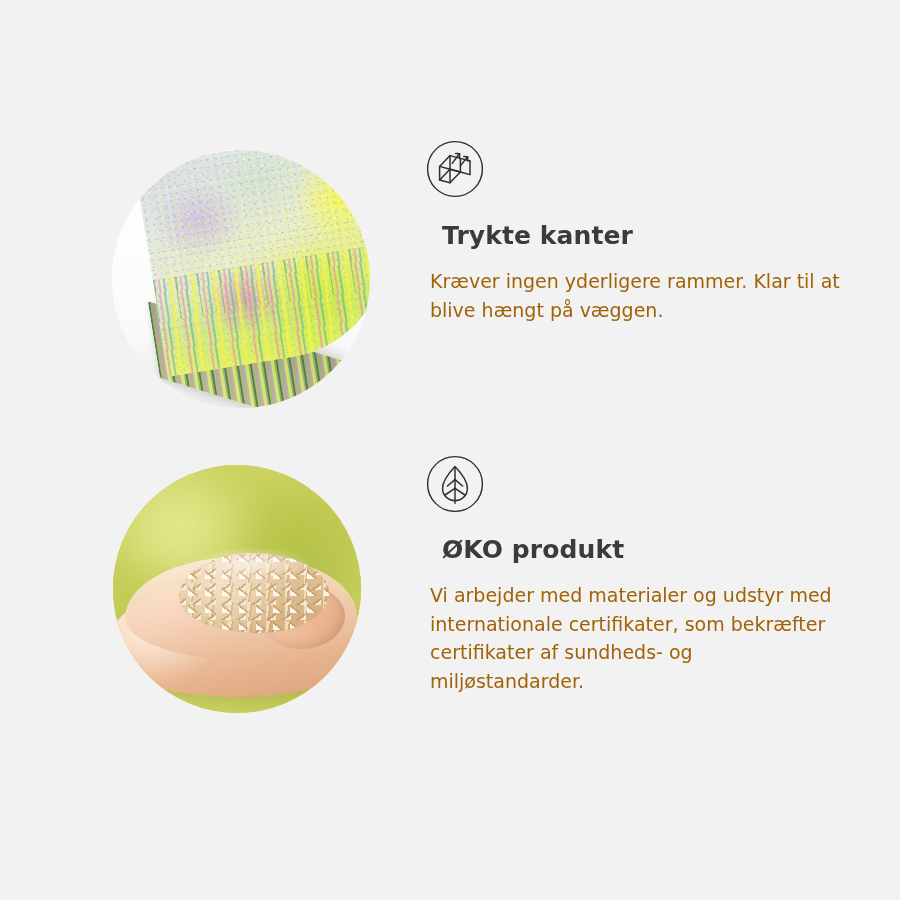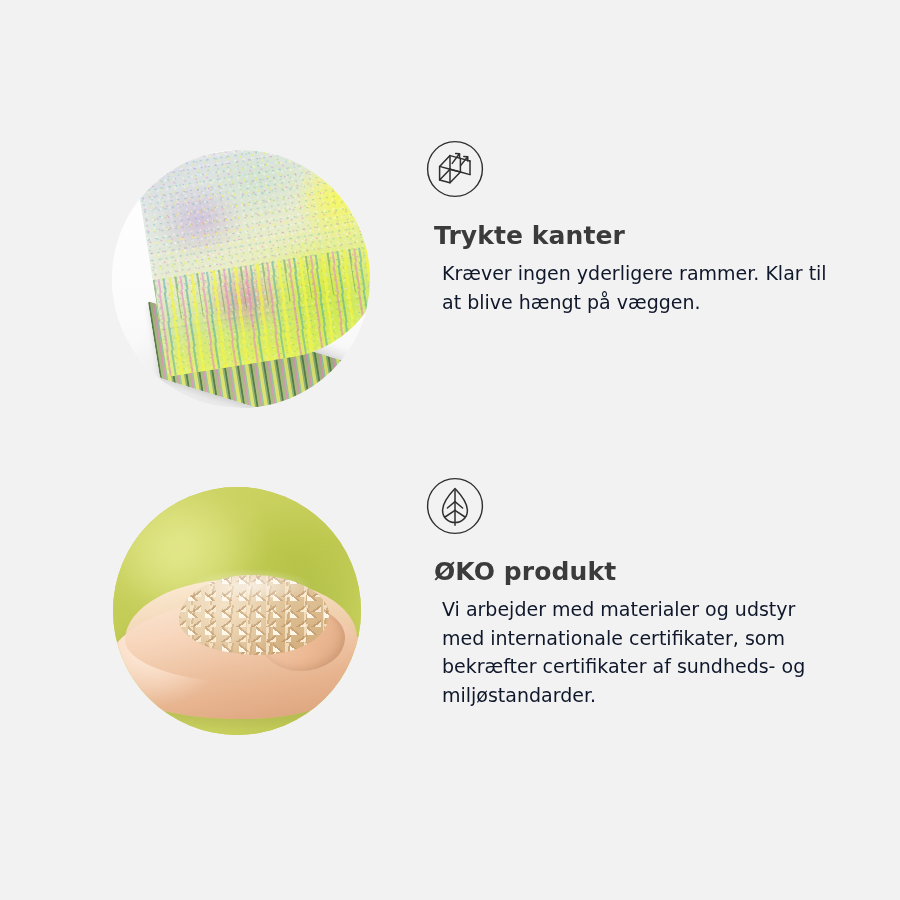--- a/index.html
+++ b/index.html
@@ -22,21 +22,21 @@
     height: 900px;
     background: #f2f2f2;
   }
 
   
   .feature {
     position: absolute;
     display: block;
   }
   .feature-1 { top: 140px; left: 0; width: 900px; height: 300px; }
-  .feature-2 { top: 477px; left: 0; width: 900px; height: 300px; }
+  .feature-2 { top: 455px; left: 0; width: 900px; height: 300px; }
 
   
   .media {
     position: absolute;
     border-radius: 50%;
     overflow: hidden;
   }
   .media-1 {
     left: 112px;
     top: 10px;
@@ -249,38 +249,38 @@
   }
 
   .icon-badge {
     width: 58px;
     height: 58px;
     display: block;
   }
   .icon-badge svg { display: block; }
 
   .feature-title {
-    margin: 8px;
+    margin: 16px;
     padding: 0;
     font-size: 25px;
     font-weight: 700;
     letter-spacing: 0.1px;
     color: #3b3b3b;
     line-height: 1.2;
   }
   .feature-1 .feature-title { margin-top: 23px; }
   .feature-2 .feature-title { margin-top: 22px; }
 
   .feature-desc {
-    margin: 16px;
+    margin: 4px;
     padding: 0;
     font-size: 19px;
     font-weight: 400;
     line-height: 1.5;
-    color: #0f172a;
+    color: #a16207;
     white-space: pre-line;
     max-width: 420px;
   }
   .feature-1 .feature-desc { margin-top: 8px; }
   .feature-2 .feature-desc { margin-top: 8px; }
 </style>
 </head>
 <body>
 
 <div class="page">

